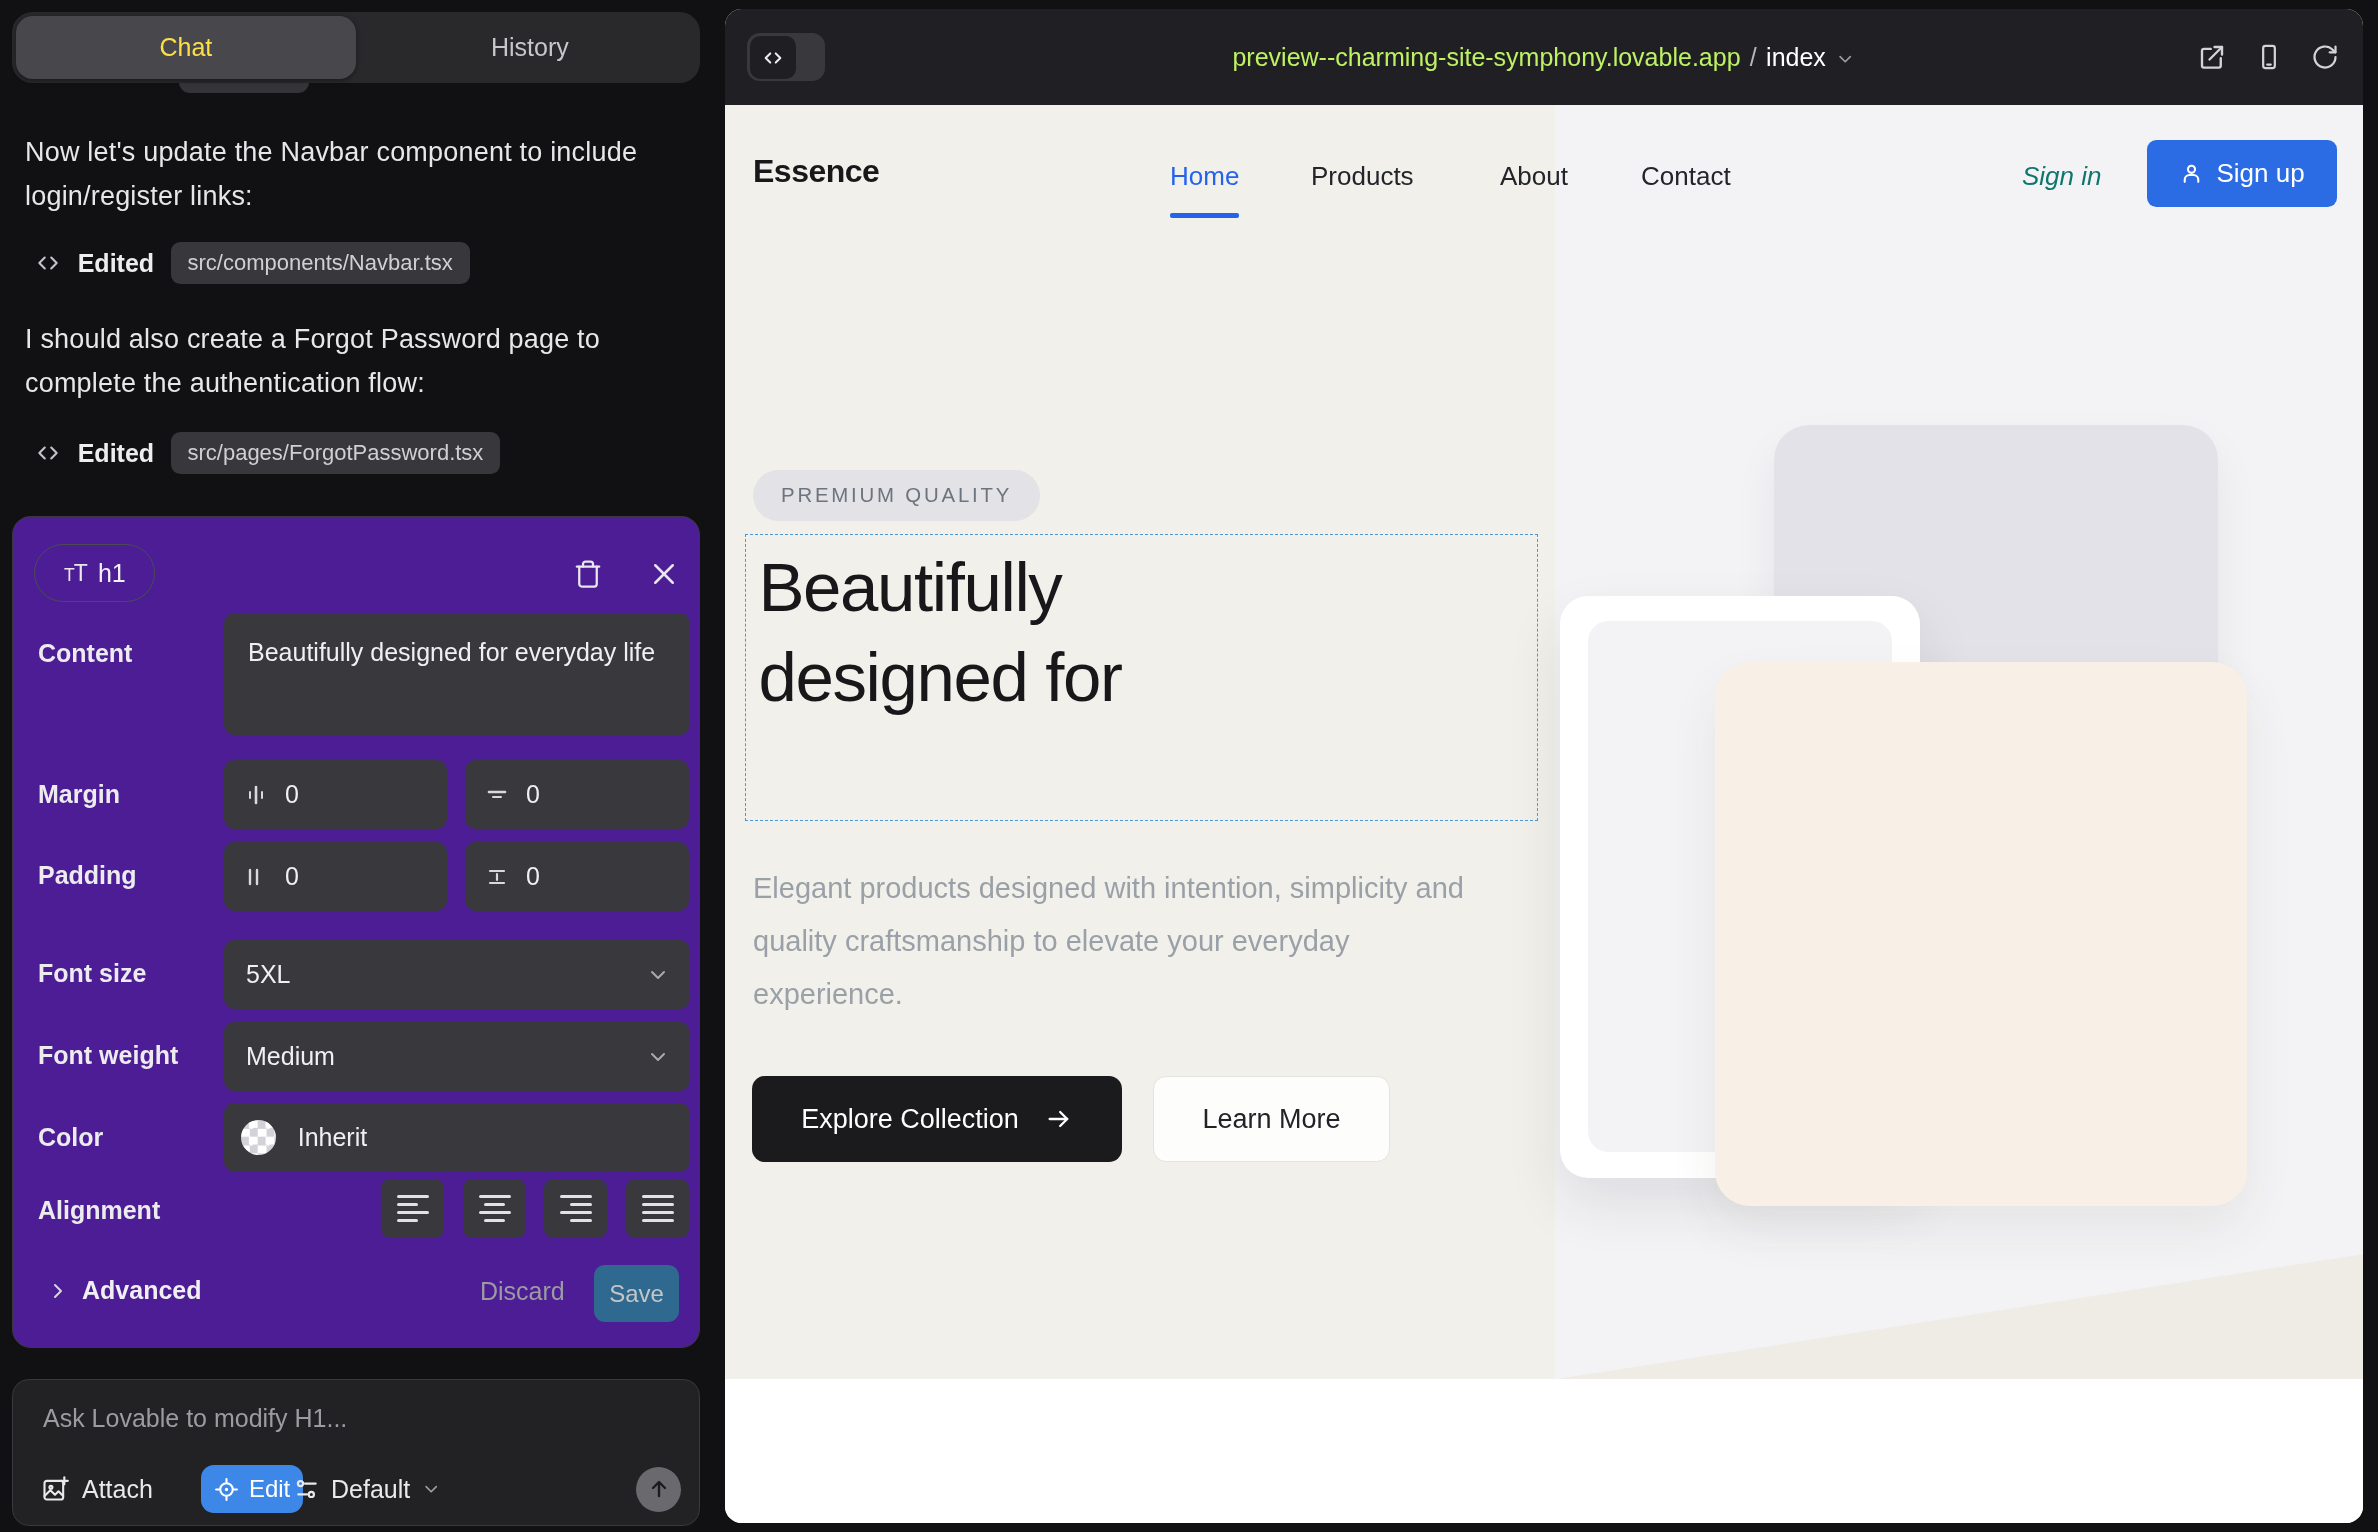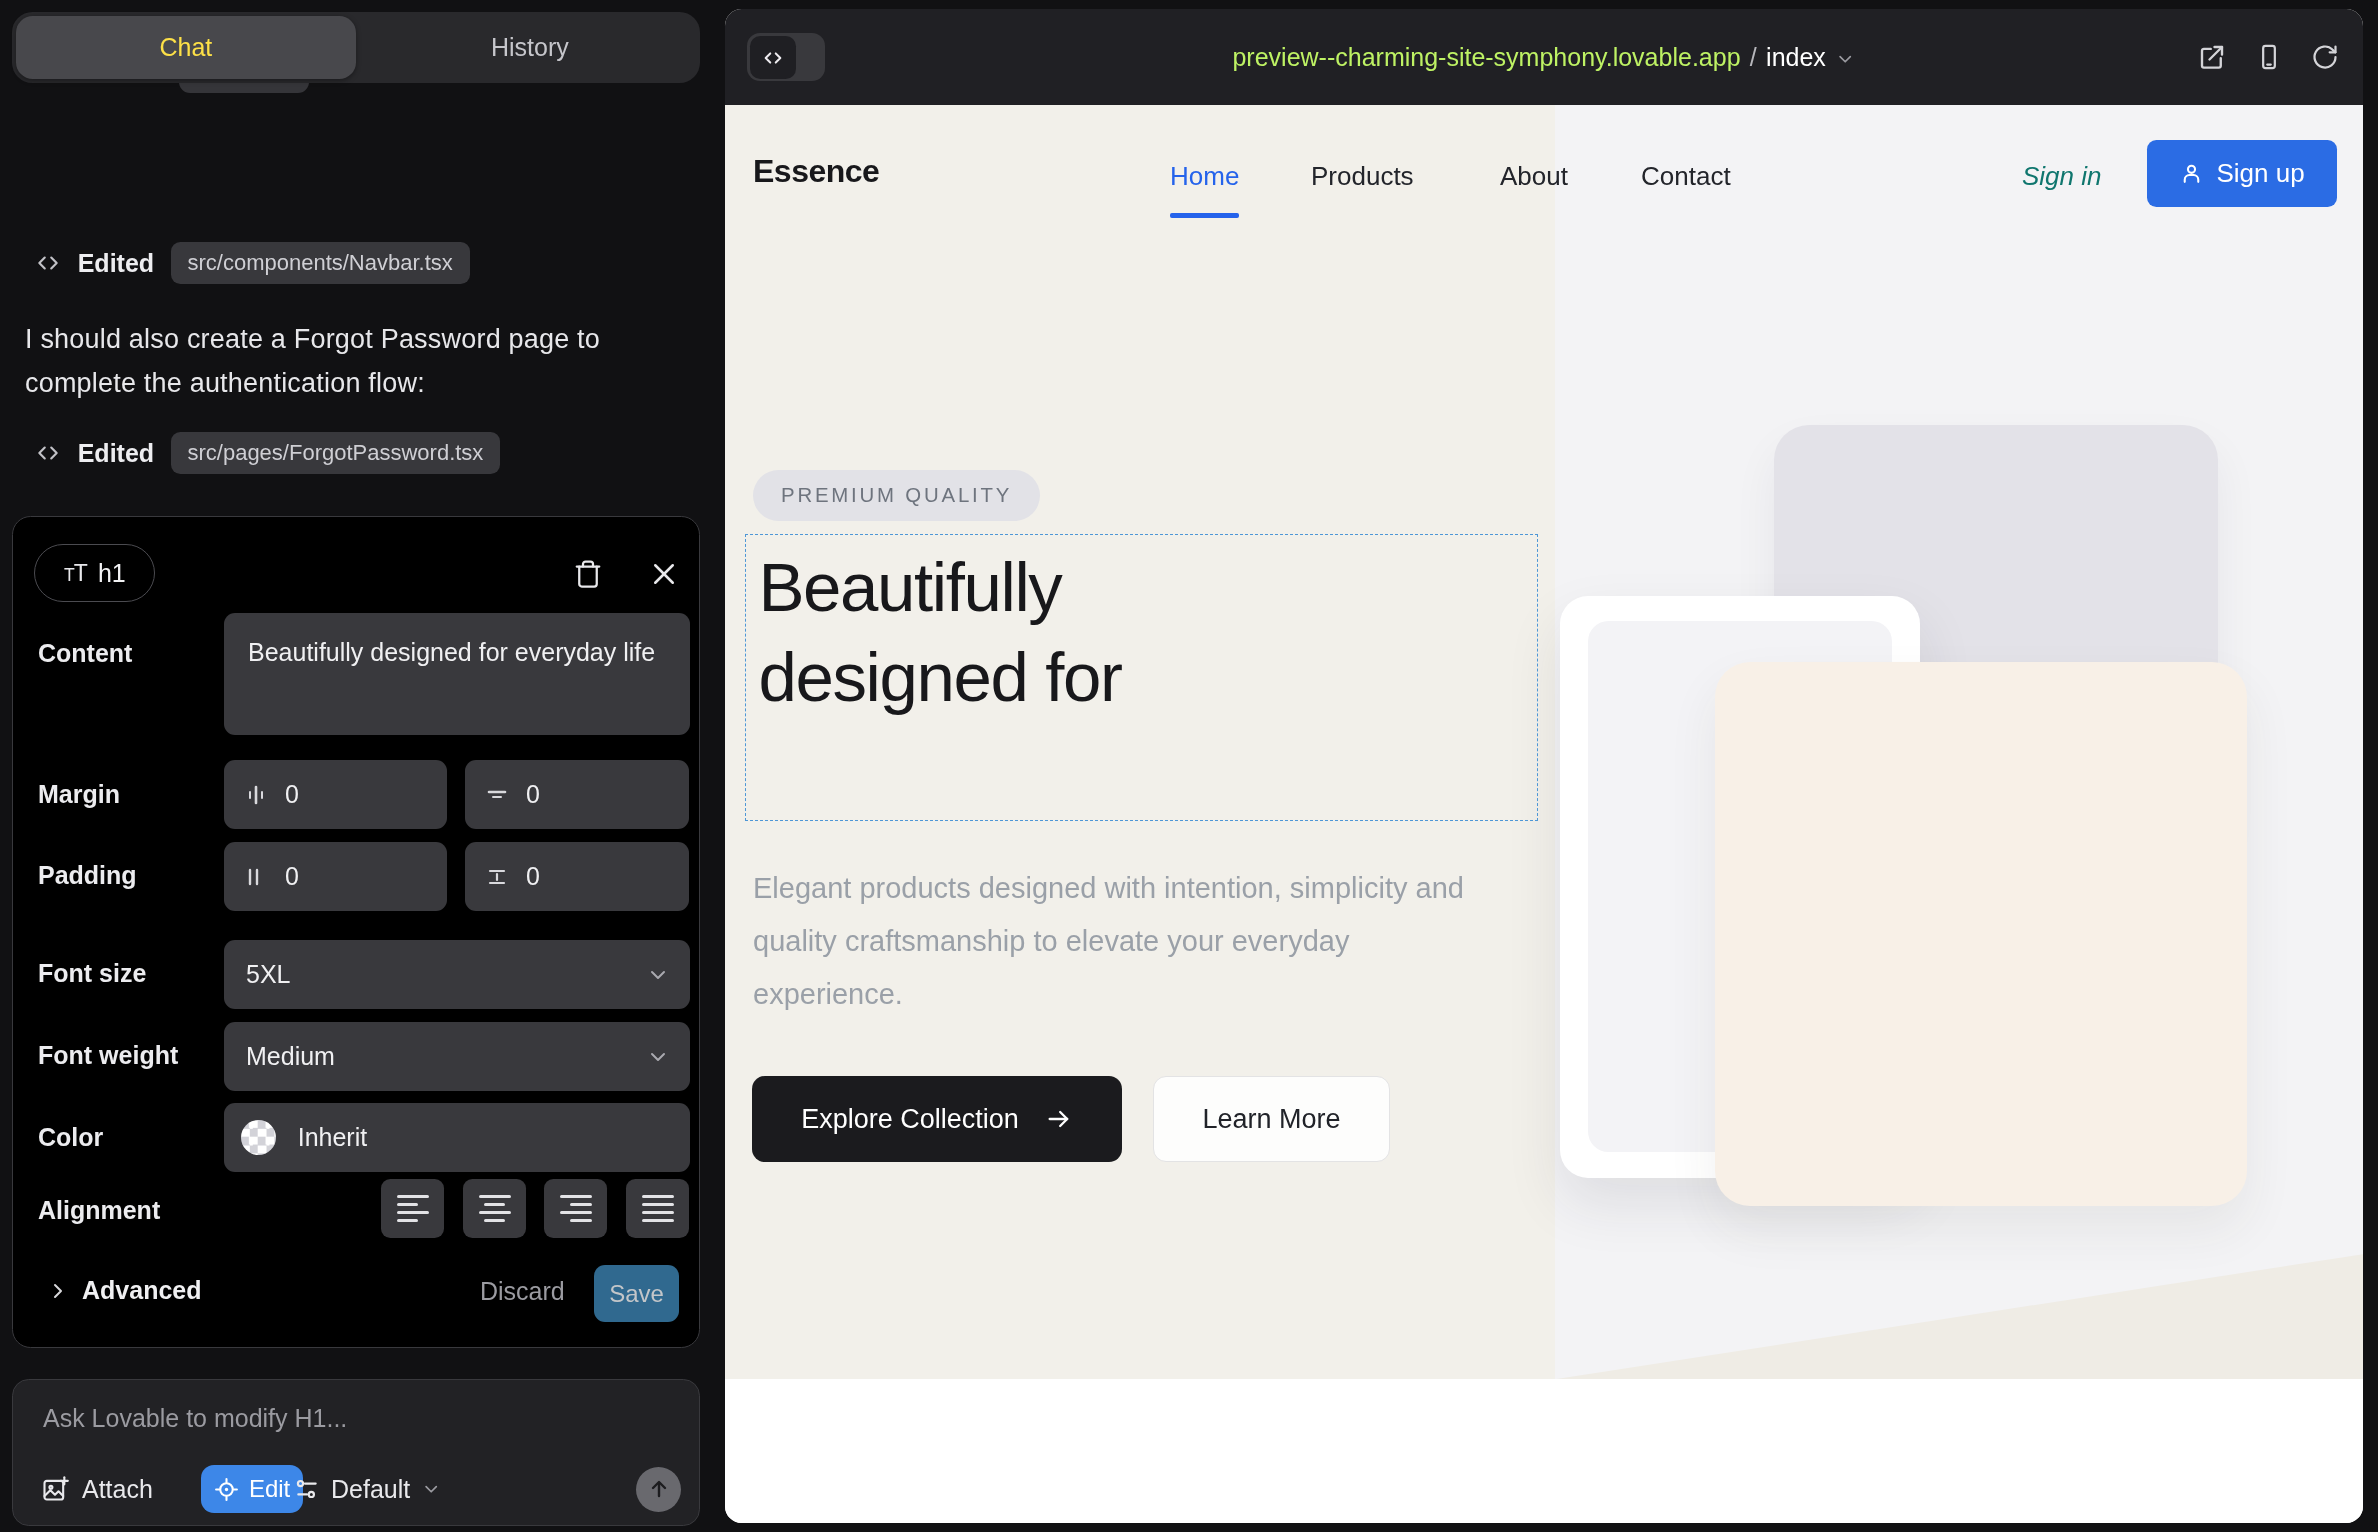--- a/index.html
+++ b/index.html
@@ -28,21 +28,21 @@
   .edited-row { position:absolute; left:35px; height:48px; display:flex; align-items:center; gap:16.7px; }
   .edited-row .code-ic { color:#c2c2c7; display:flex; }
   .edited-row .edited-label { font-size:25px; font-weight:700; color:#ededf0; }
   .file-chip { background:#38383c; border-radius:9.3px; padding:8.3px 16.7px; font-size:22px;
                color:#cfcfd4; white-space:nowrap;text-align:right; }
   .erow1 { top:239px; }
   .erow2 { top:429px; }
 
   
   .editor { position:absolute; left:12px; top:516px; width:688px; height:832px;
-            background:#000000; border:0.9px solid #39393d; border-radius:18.6px; z-index:3; }
+            background:#4c1d95; border:0.9px solid #39393d; border-radius:18.6px; z-index:3; }
   .tag-pill { position:absolute; left:21.3px; top:27px; width:121px; height:58px;
               border:1.4px solid #4b4b50; border-radius:927px; display:flex;
               align-items:center; justify-content:center; gap:11px; color:#f0f0f2; }
   .type-ic { font-size:23px; color:#e8e8eb; letter-spacing:-0.9px; }
   .type-ic .small-t { font-size:17.6px; }
   .tag-name { font-size:25px; color:#f2f2f4; }
   .icon-btn { position:absolute; top:39px; width:35px; height:35px; display:flex;
               align-items:center; justify-content:center; color:#e8e8eb; cursor:pointer; }
   .trash-btn { left:557px; }
   .close-btn { left:633px; }
@@ -165,20 +165,21 @@
 
   <aside class="left">
 
     <div class="partial-chip"></div>
 
     <div class="tabs">
       <div class="tab active">Chat</div>
       <div class="tab">History</div>
     </div>
 
+    <p class="msg msg1">Now let's update the Navbar component to include login/register links:</p>
 
     <div class="edited-row erow1">
       <span class="code-ic">
         <svg width="26" height="26" viewBox="0 0 24 24" fill="none" stroke="currentColor" stroke-width="2" stroke-linecap="round" stroke-linejoin="round">
             <polyline points="9 17 4 12 9 7"></polyline>
             <polyline points="15 7 20 12 15 17"></polyline>
           </svg>
       </span>
       <span class="edited-label">Edited</span>
       <span class="file-chip">src/components/Navbar.tsx</span>

